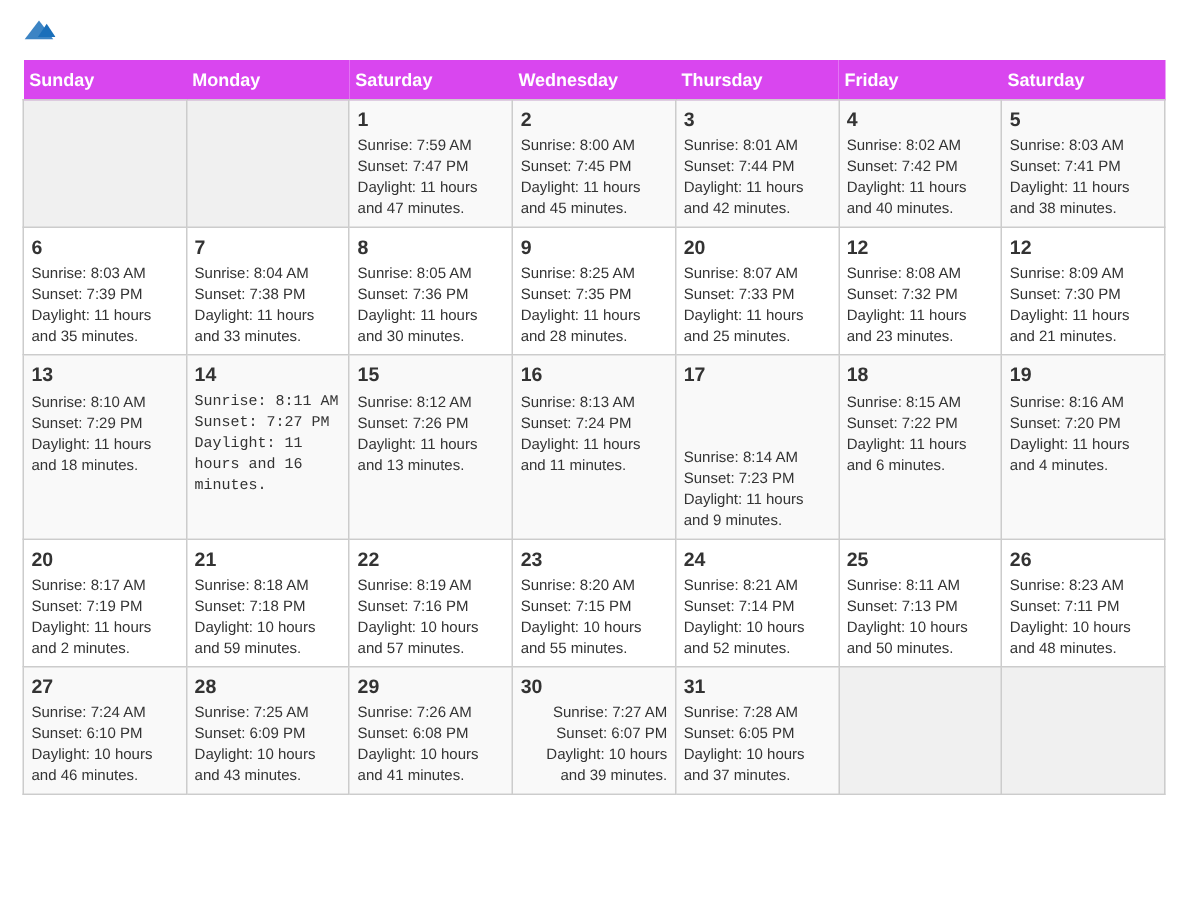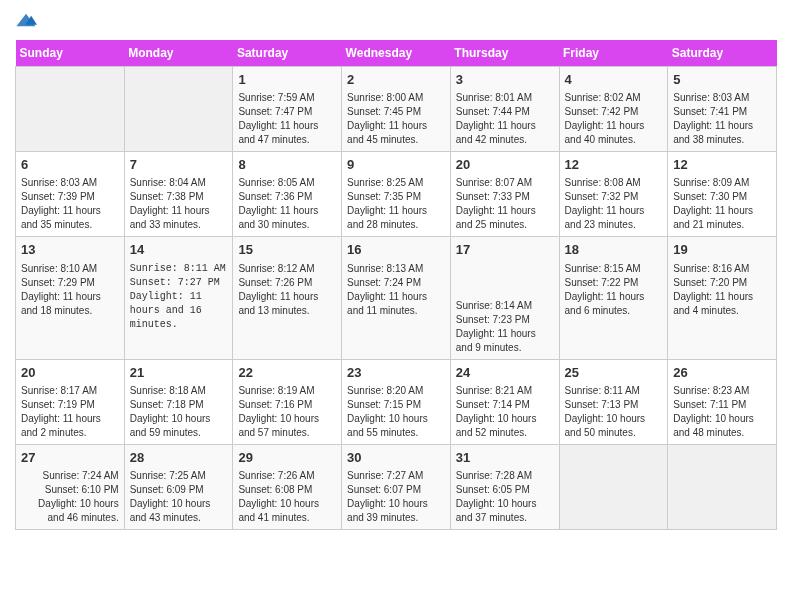--- a/index.html
+++ b/index.html
@@ -284,39 +284,39 @@
         <td>
           <span class="day-number">26</span>
           <div class="day-info" style="white-space: pre-line;">Sunrise: 8:23 AM
 Sunset: 7:11 PM
 Daylight: 10 hours and 48 minutes.</div>
         </td>
       </tr>
       <tr>
         <td>
           <span class="day-number">27</span>
-          <div class="day-info" style="white-space: pre-line; text-align: right;">Sunrise: 7:24 AM
+          <div class="day-info" style="white-space: pre-line;">Sunrise: 7:24 AM
 Sunset: 6:10 PM
 Daylight: 10 hours and 46 minutes.</div>
         </td>
         <td>
           <span class="day-number">28</span>
           <div class="day-info" style="white-space: pre-line;">Sunrise: 7:25 AM
 Sunset: 6:09 PM
 Daylight: 10 hours and 43 minutes.</div>
         </td>
         <td>
           <span class="day-number">29</span>
           <div class="day-info" style="white-space: pre-line;">Sunrise: 7:26 AM
 Sunset: 6:08 PM
 Daylight: 10 hours and 41 minutes.</div>
         </td>
         <td>
           <span class="day-number">30</span>
-          <div class="day-info" style="white-space: pre-line;">Sunrise: 7:27 AM
+          <div class="day-info" style="white-space: pre-line; text-align: right;">Sunrise: 7:27 AM
 Sunset: 6:07 PM
 Daylight: 10 hours and 39 minutes.</div>
         </td>
         <td>
           <span class="day-number">31</span>
           <div class="day-info" style="white-space: pre-line;">Sunrise: 7:28 AM
 Sunset: 6:05 PM
 Daylight: 10 hours and 37 minutes.</div>
         </td>
         <td class="empty-cell"></td>

